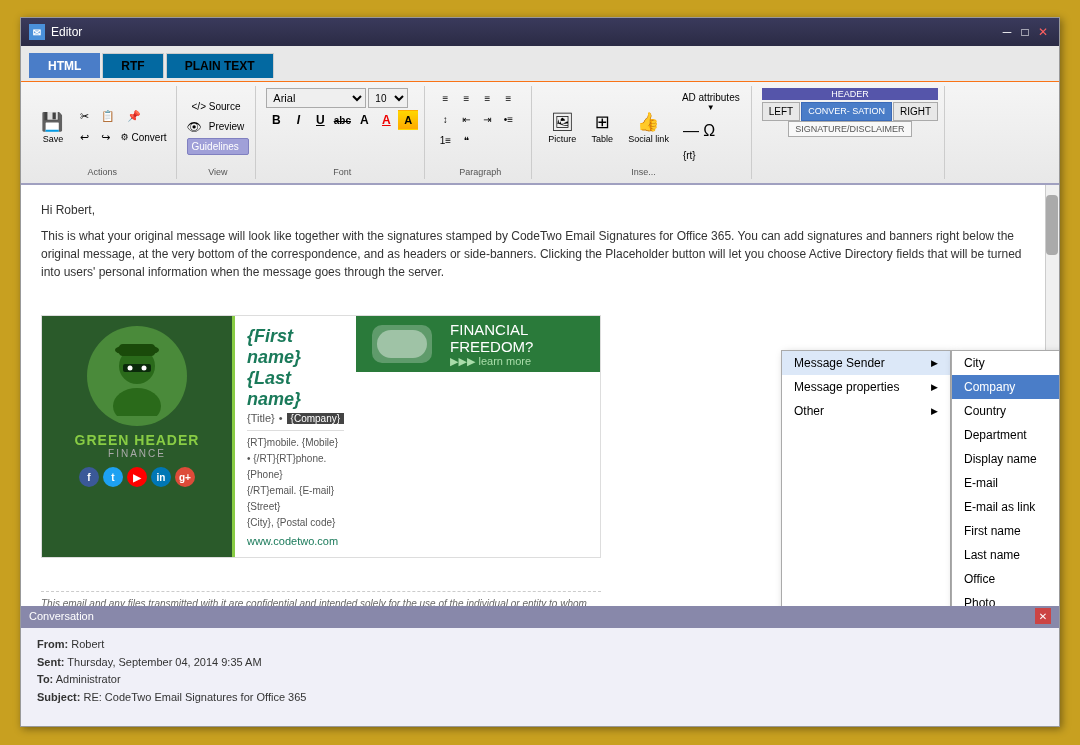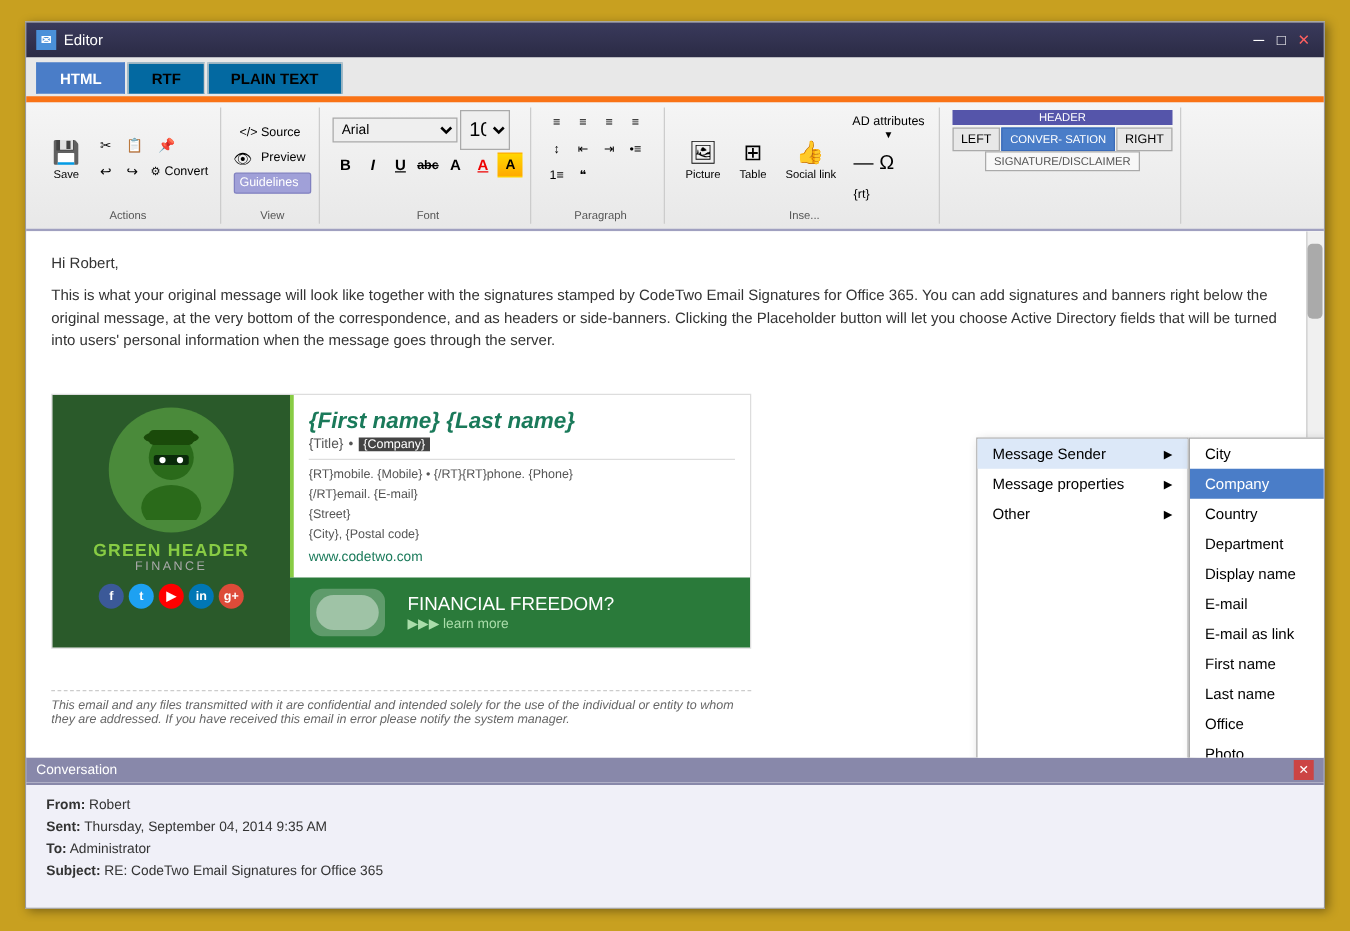--- a/index.html
+++ b/index.html
@@ -60,23 +60,23 @@
       cursor: pointer;
       font-size: 12px;
       display: flex;
       align-items: center;
       justify-content: center;
     }
     .title-btn.close { color: #ff6060; }
     .tab-bar {
       background: #e8e8e8;
       display: flex;
-      align-items: flex-start;
+      align-items: center;
       padding: 4px 8px 0;
-      border-bottom: 5px solid #f97316;
+      border-bottom: 1px solid #f97316;
       height: 36px;
     }
     .tab {
       padding: 5px 18px;
       border: 1px solid #ccc;
       background: #0369a1;
       cursor: pointer;
       font-size: 12px;
       font-weight: bold;
       border-bottom: none;
@@ -154,24 +154,24 @@
     }
     .font-select {
       width: 100px;
       font-size: 11px;
       border: 1px solid #aaa;
       padding: 1px 2px;
       height: 20px;
     }
     .size-select {
       width: 40px;
-      font-size: 16px;
+      font-size: 10px;
       border: 1px solid #aaa;
       padding: 1px 2px;
-      height: 32px;
+      height: 20px;
     }
     .format-btn {
       width: 20px;
       height: 20px;
       border: 1px solid transparent;
       background: transparent;
       cursor: pointer;
       font-size: 12px;
       font-weight: bold;
       display: flex;
@@ -603,21 +603,21 @@
         <div class="sig-company-name">GREEN HEADER</div>
         <div class="sig-company-sub">FINANCE</div>
         <div class="sig-social">
           <div class="social-icon" style="background:#3b5998;">f</div>
           <div class="social-icon" style="background:#1da1f2;">t</div>
           <div class="social-icon" style="background:#ff0000;">▶</div>
           <div class="social-icon" style="background:#0077b5;">in</div>
           <div class="social-icon" style="background:#dd4b39;">g+</div>
         </div>
       </div>
-      <div style="flex:1;display:flex;flex-direction:column;">
+      <div style="flex:1;display:flex;flex-direction:row;">
         <div class="sig-right">
           <div class="sig-name">{First name} {Last name}</div>
           <div class="sig-title-line">
             <span>{Title}</span>
             <span> • </span>
             <span class="sig-highlight">{Company}</span>
           </div>
           <div class="sig-contact">
             <div>{RT}mobile. {Mobile} • {/RT}{RT}phone. {Phone}</div>
             <div>{/RT}email. {E-mail}</div>

